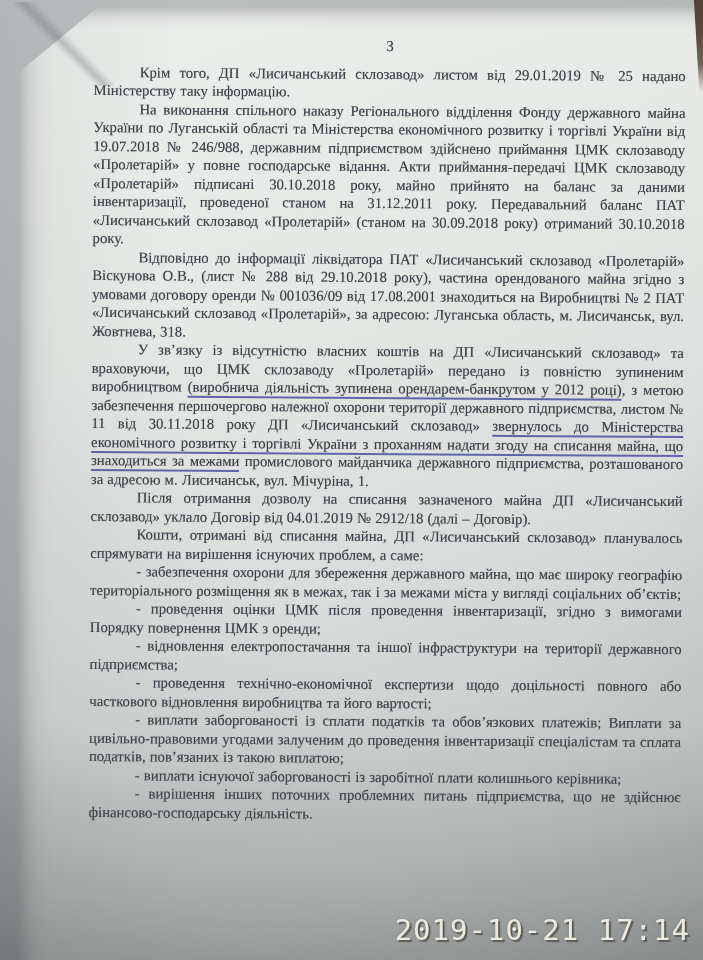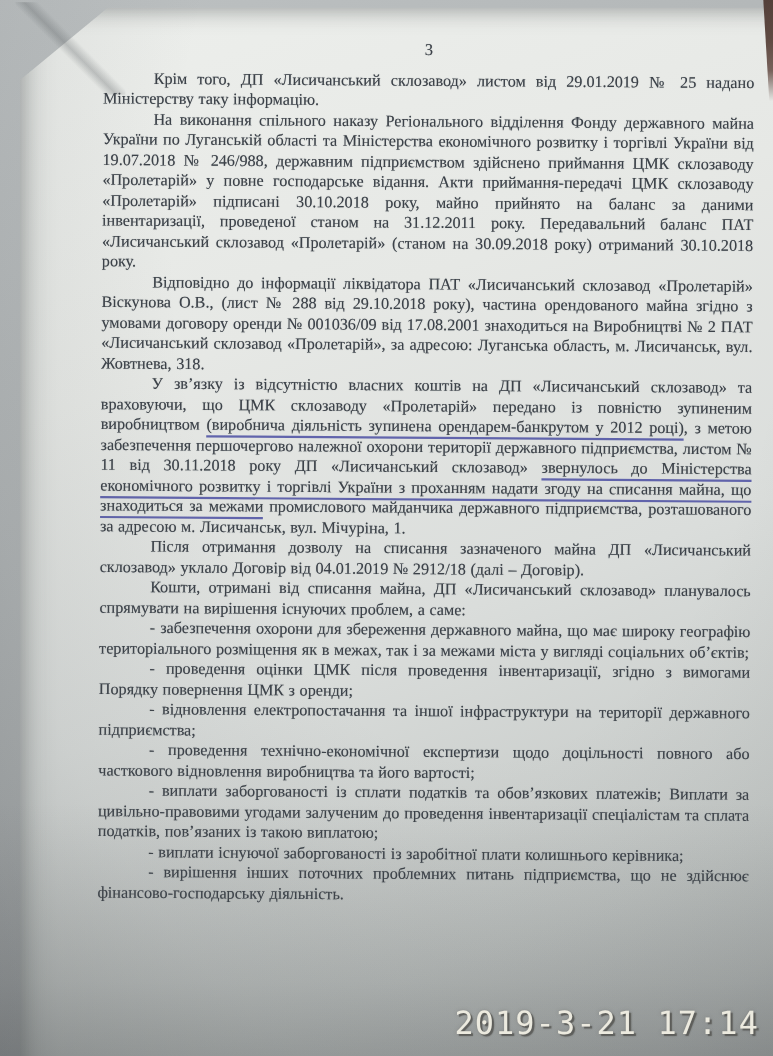--- a/index.html
+++ b/index.html
@@ -86,15 +86,15 @@
       <p>- виплати існуючої заборгованості із заробітної плати колишнього керівника;</p>
       <p>- вирішення інших поточних проблемних питань підприємства, що не здійснює фінансово-господарську діяльність.</p>
 
     </div>
   </div>
 
   <div class="corner-shade"></div>
   <div class="desk-edge"></div>
   <div class="vignette"></div>
 
-  <div class="timestamp">2019-3-21 17:14</div>
+  <div class="timestamp">2019-10-21 17:14</div>
 
 </div>
 
 </body></html>

